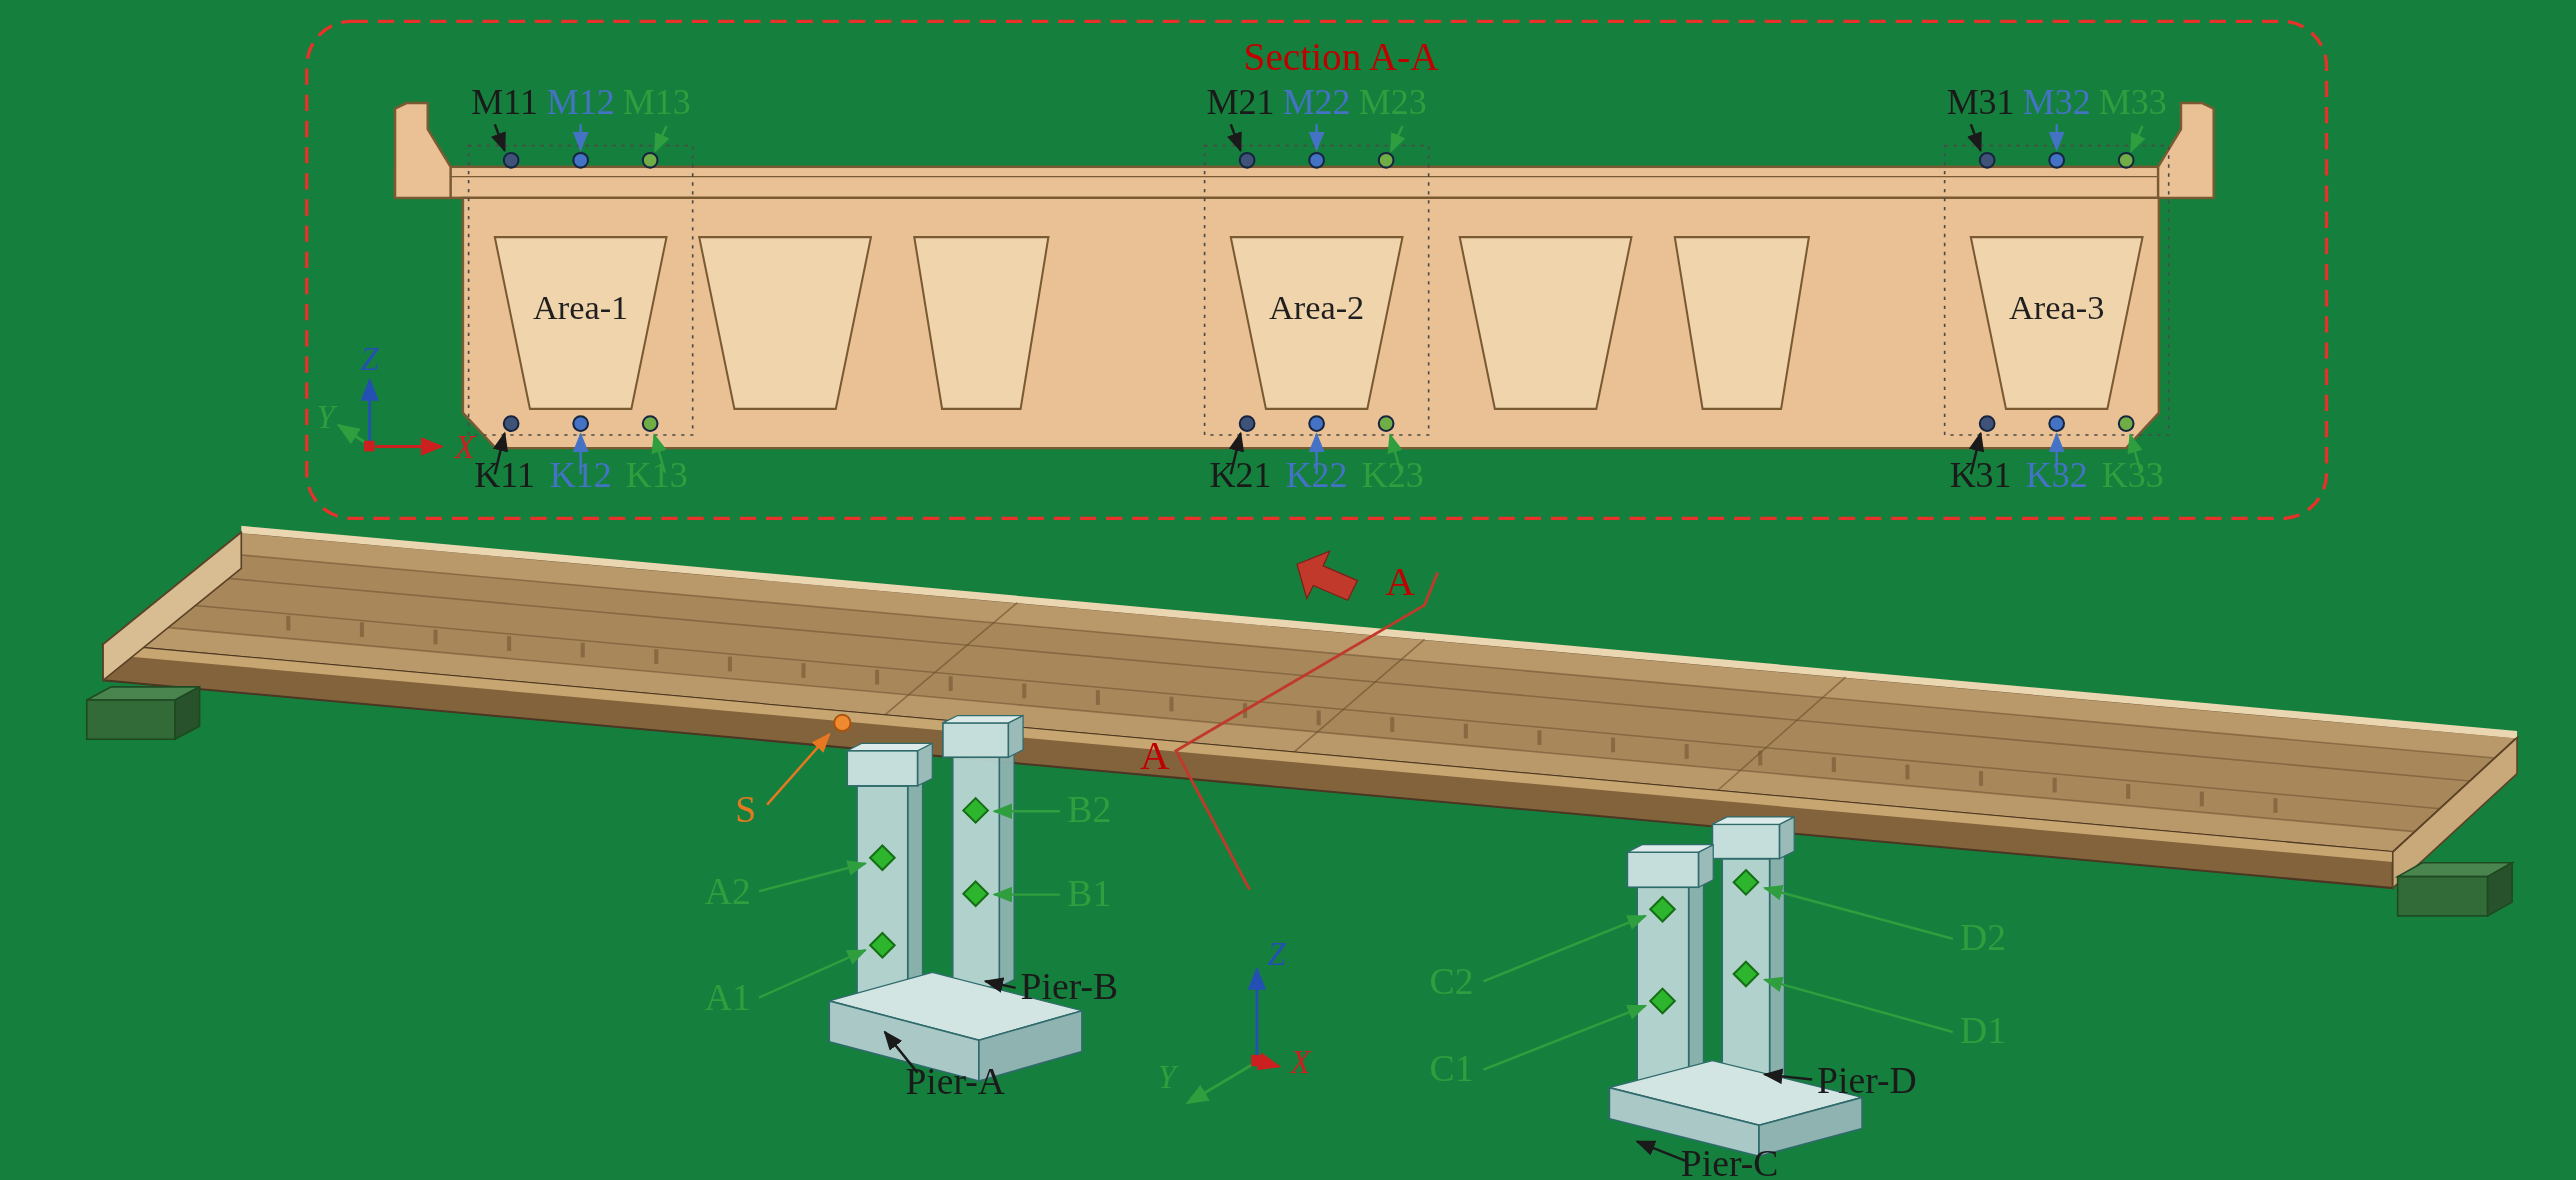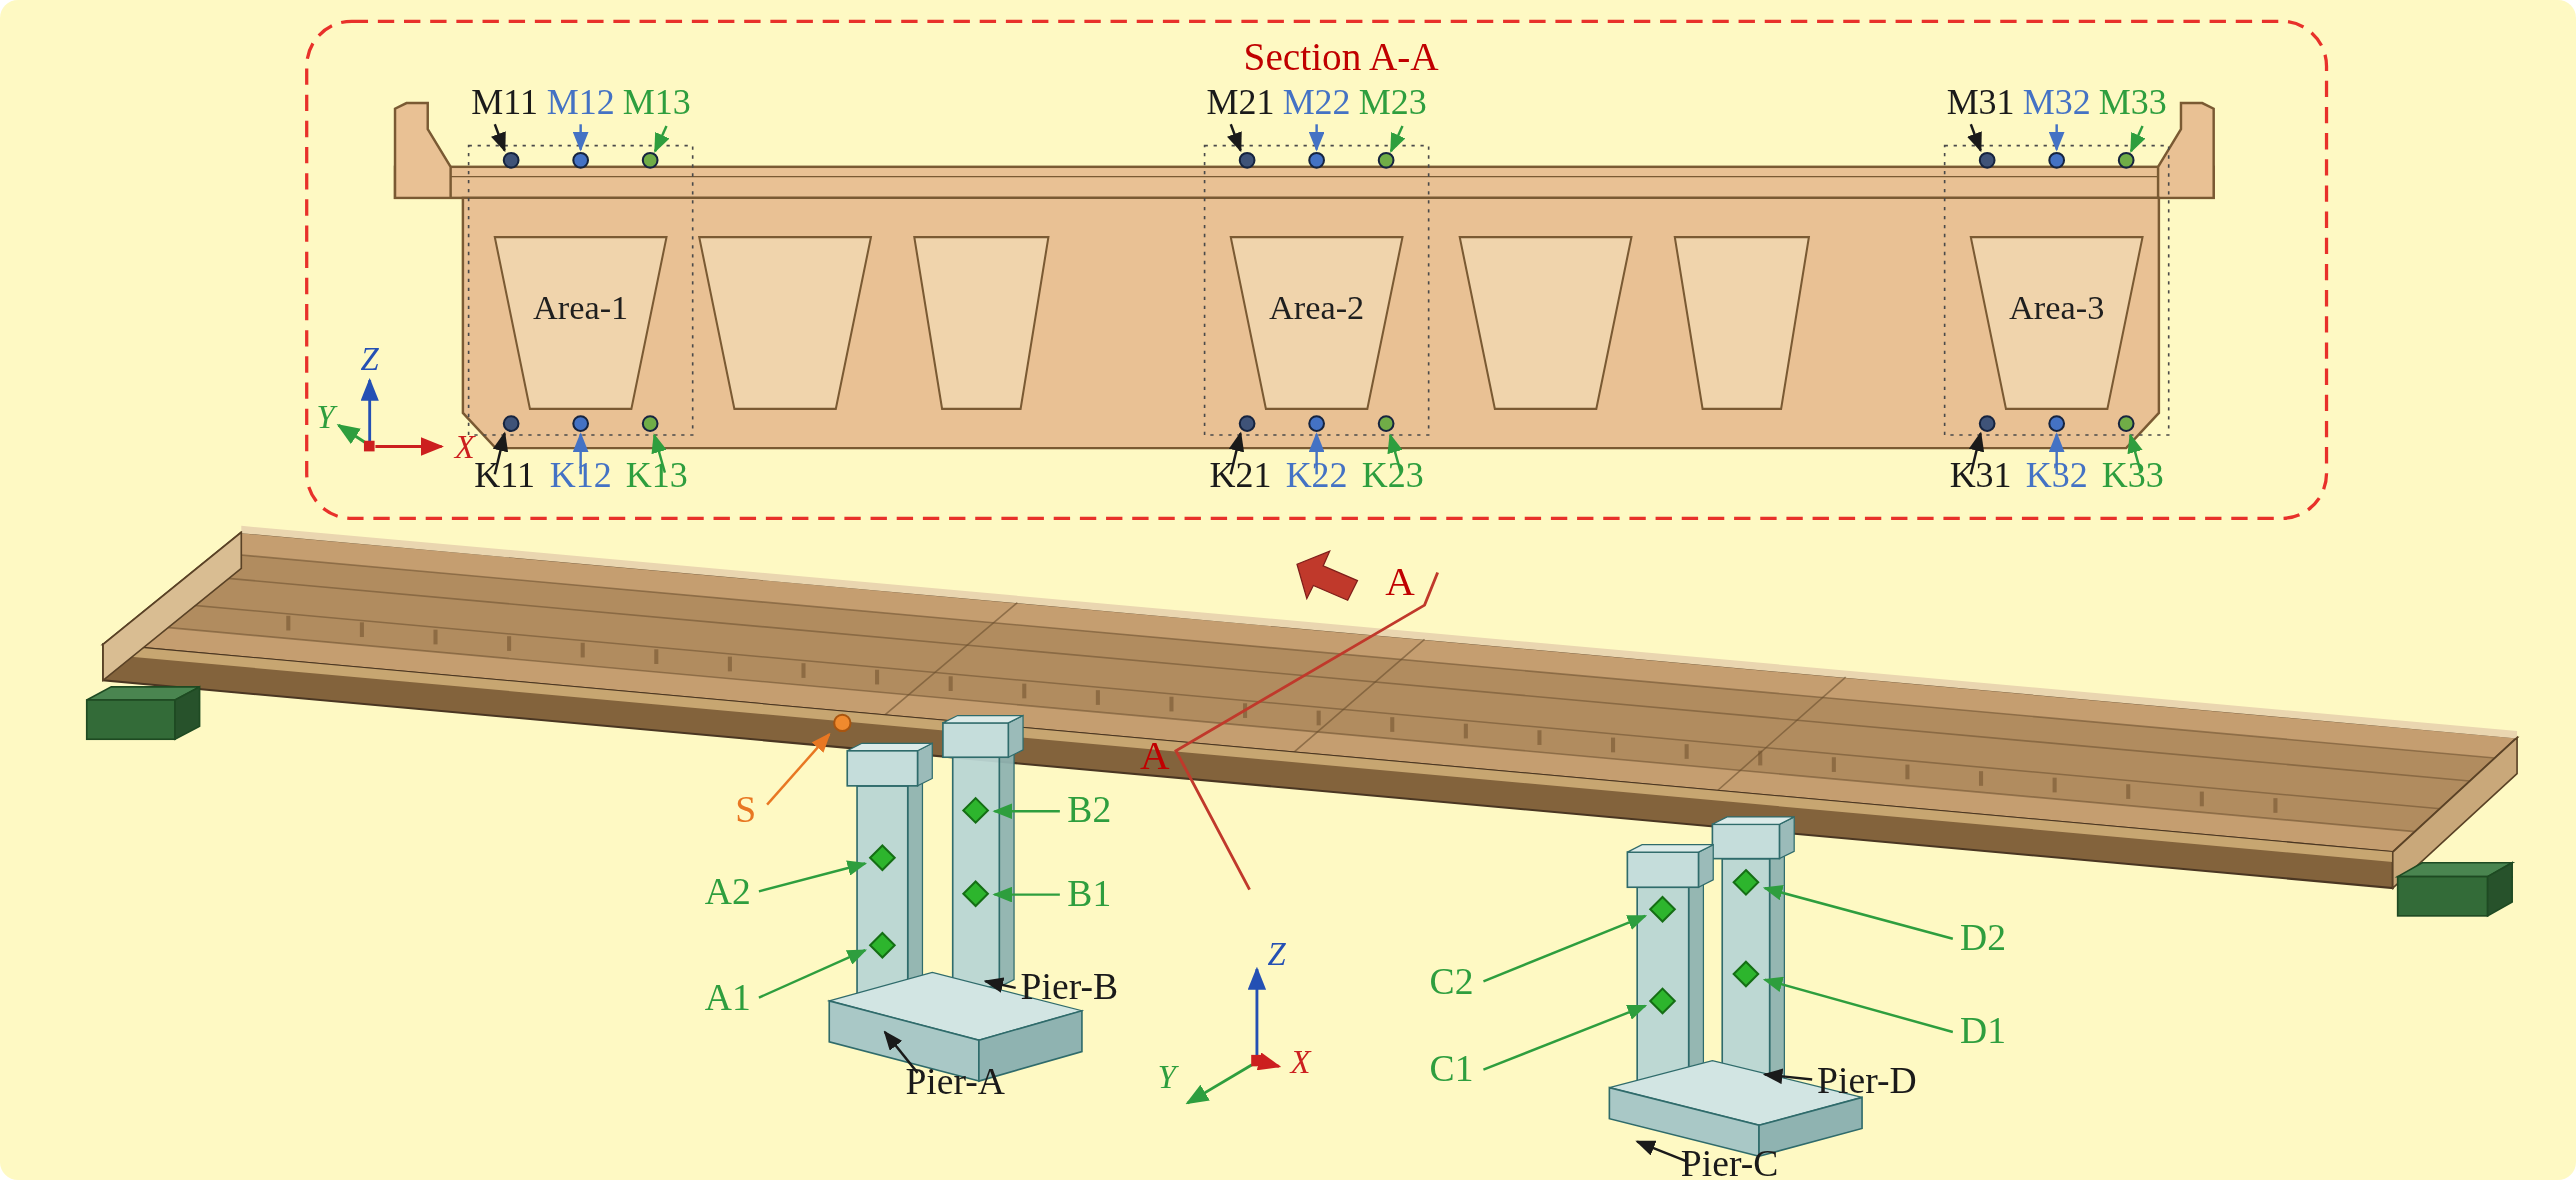--- a/index.html
+++ b/index.html
@@ -1,16 +1,16 @@
 <!DOCTYPE html>
 <html style="font-size:13px"><head>
 <meta charset="utf-8">
 <style>
   html,body{margin:0;padding:0;background:#ffffff;}
-  .canvas{position:relative;width:2576px;height:1180px;background:#fef9c3;overflow:hidden;border-radius:18px;}
+  .canvas{position:relative;width:2576px;height:1180px;background:#15803d;overflow:hidden;}
   svg{display:block;}
   text{font-family:"Liberation Serif","DejaVu Serif",serif;}
   .t-title{font-size:48px;}
   .t-sensor{font-size:44px;}
   .t-area{font-size:42px;fill:#1f1f1f;}
   .t-model{font-size:46px;}
   .t-cut{font-size:50px;}
   .t-axis{font-size:40px;font-style:italic;}
   .c-k{fill:#1a1a1a}.c-b{fill:#4472c4}.c-g{fill:#2e9e3e}.c-o{fill:#e87722}.c-r{fill:#c00000}
   .c-zb{fill:#2450b4}.c-xr{fill:#cc1f1f}

